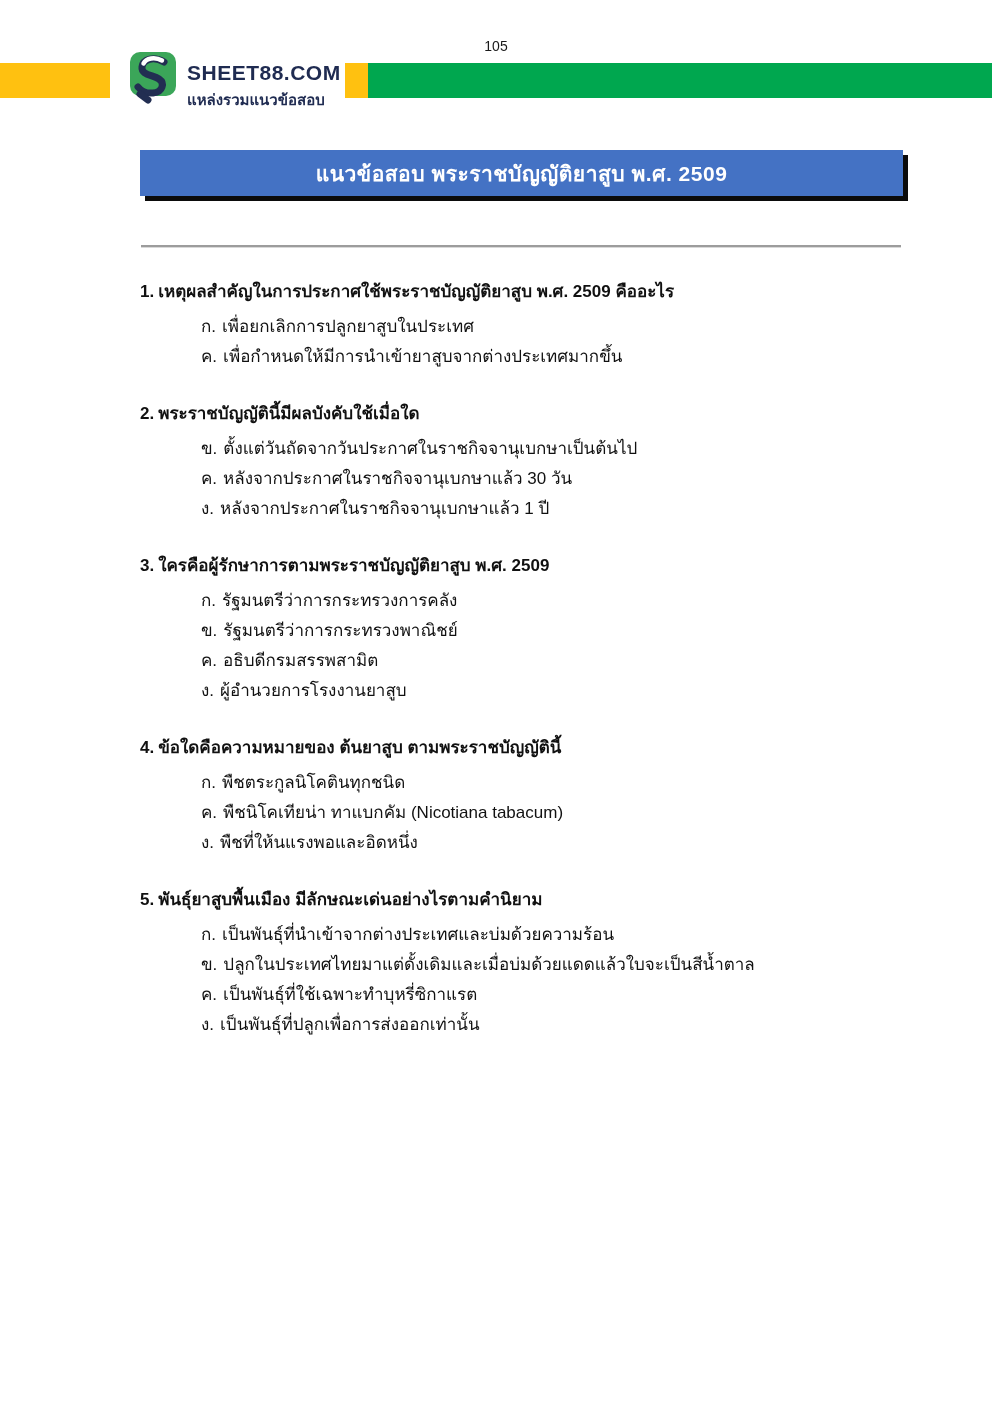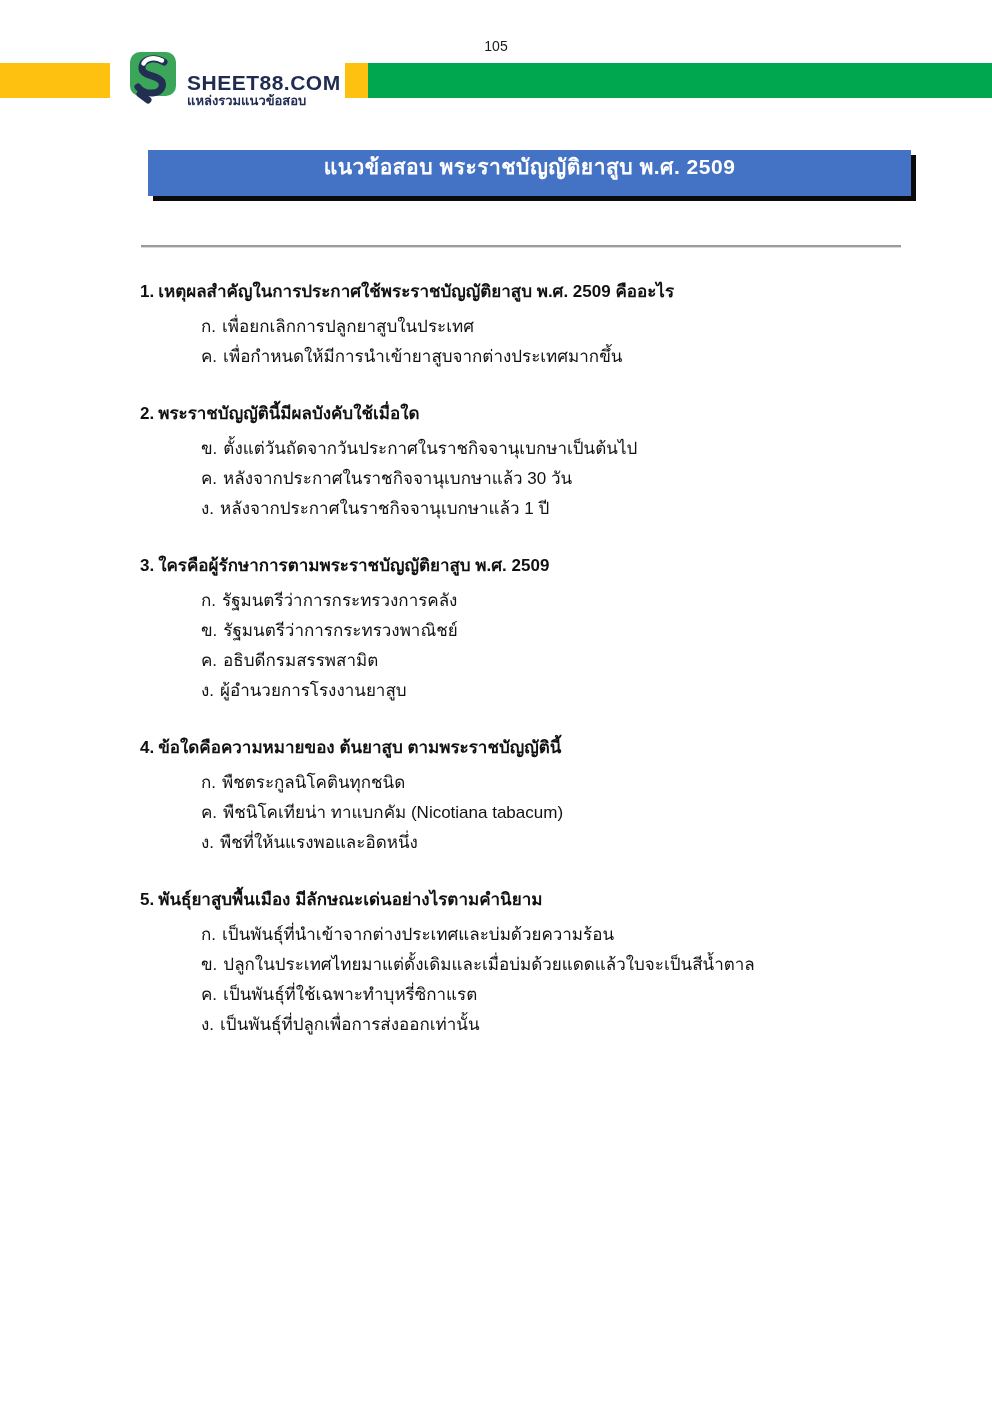--- a/index.html
+++ b/index.html
@@ -18,26 +18,26 @@
   .bar-left    { left:0;    width:110px; background:#FFC110; }
   .bar-mid     { left:322px; width:46px;  background:#FFC110; }
   .bar-right   { left:368px; width:624px; background:#00A74F; }
   
   .logo {
     position:absolute; left:124px; top:52px; height:56px;
     display:flex; align-items:flex-end; gap:9px; background:#fff; padding:0 4px;
   }
   .logo-texts { display:flex; flex-direction:column; line-height:1.05; }
   .logo-name  { font-size:21px; font-weight:bold; color:#1F2B51; letter-spacing:0.5px; }
-  .logo-tagline { font-size:13px; font-weight:bold; color:#1F2B51; margin-top:0; }
+  .logo-tagline { font-size:15px; font-weight:bold; color:#1F2B51; margin-top:8px; }
   
   .banner {
     position:absolute; left:140px; top:150px; width:763px; height:46px;
     background:#4472C4; box-shadow:5px 5px 0 #0b0b0b;
-    display:flex; align-items:flex-start; justify-content:center;margin-left:8px;
+    display:flex; align-items:center; justify-content:center;
   }
   .banner-title { color:#ffffff; font-size:21px; font-weight:bold; letter-spacing:0.5px; }
   
   .divider {
     position:absolute; left:141px; top:245px; width:760px; height:3px;
     background:#9c9c9c; border-bottom:1px solid #d9d9d9;
   }
   
   .content { position:absolute; left:140px; top:281px; width:772px; }
   .question { margin-bottom:31px; }

